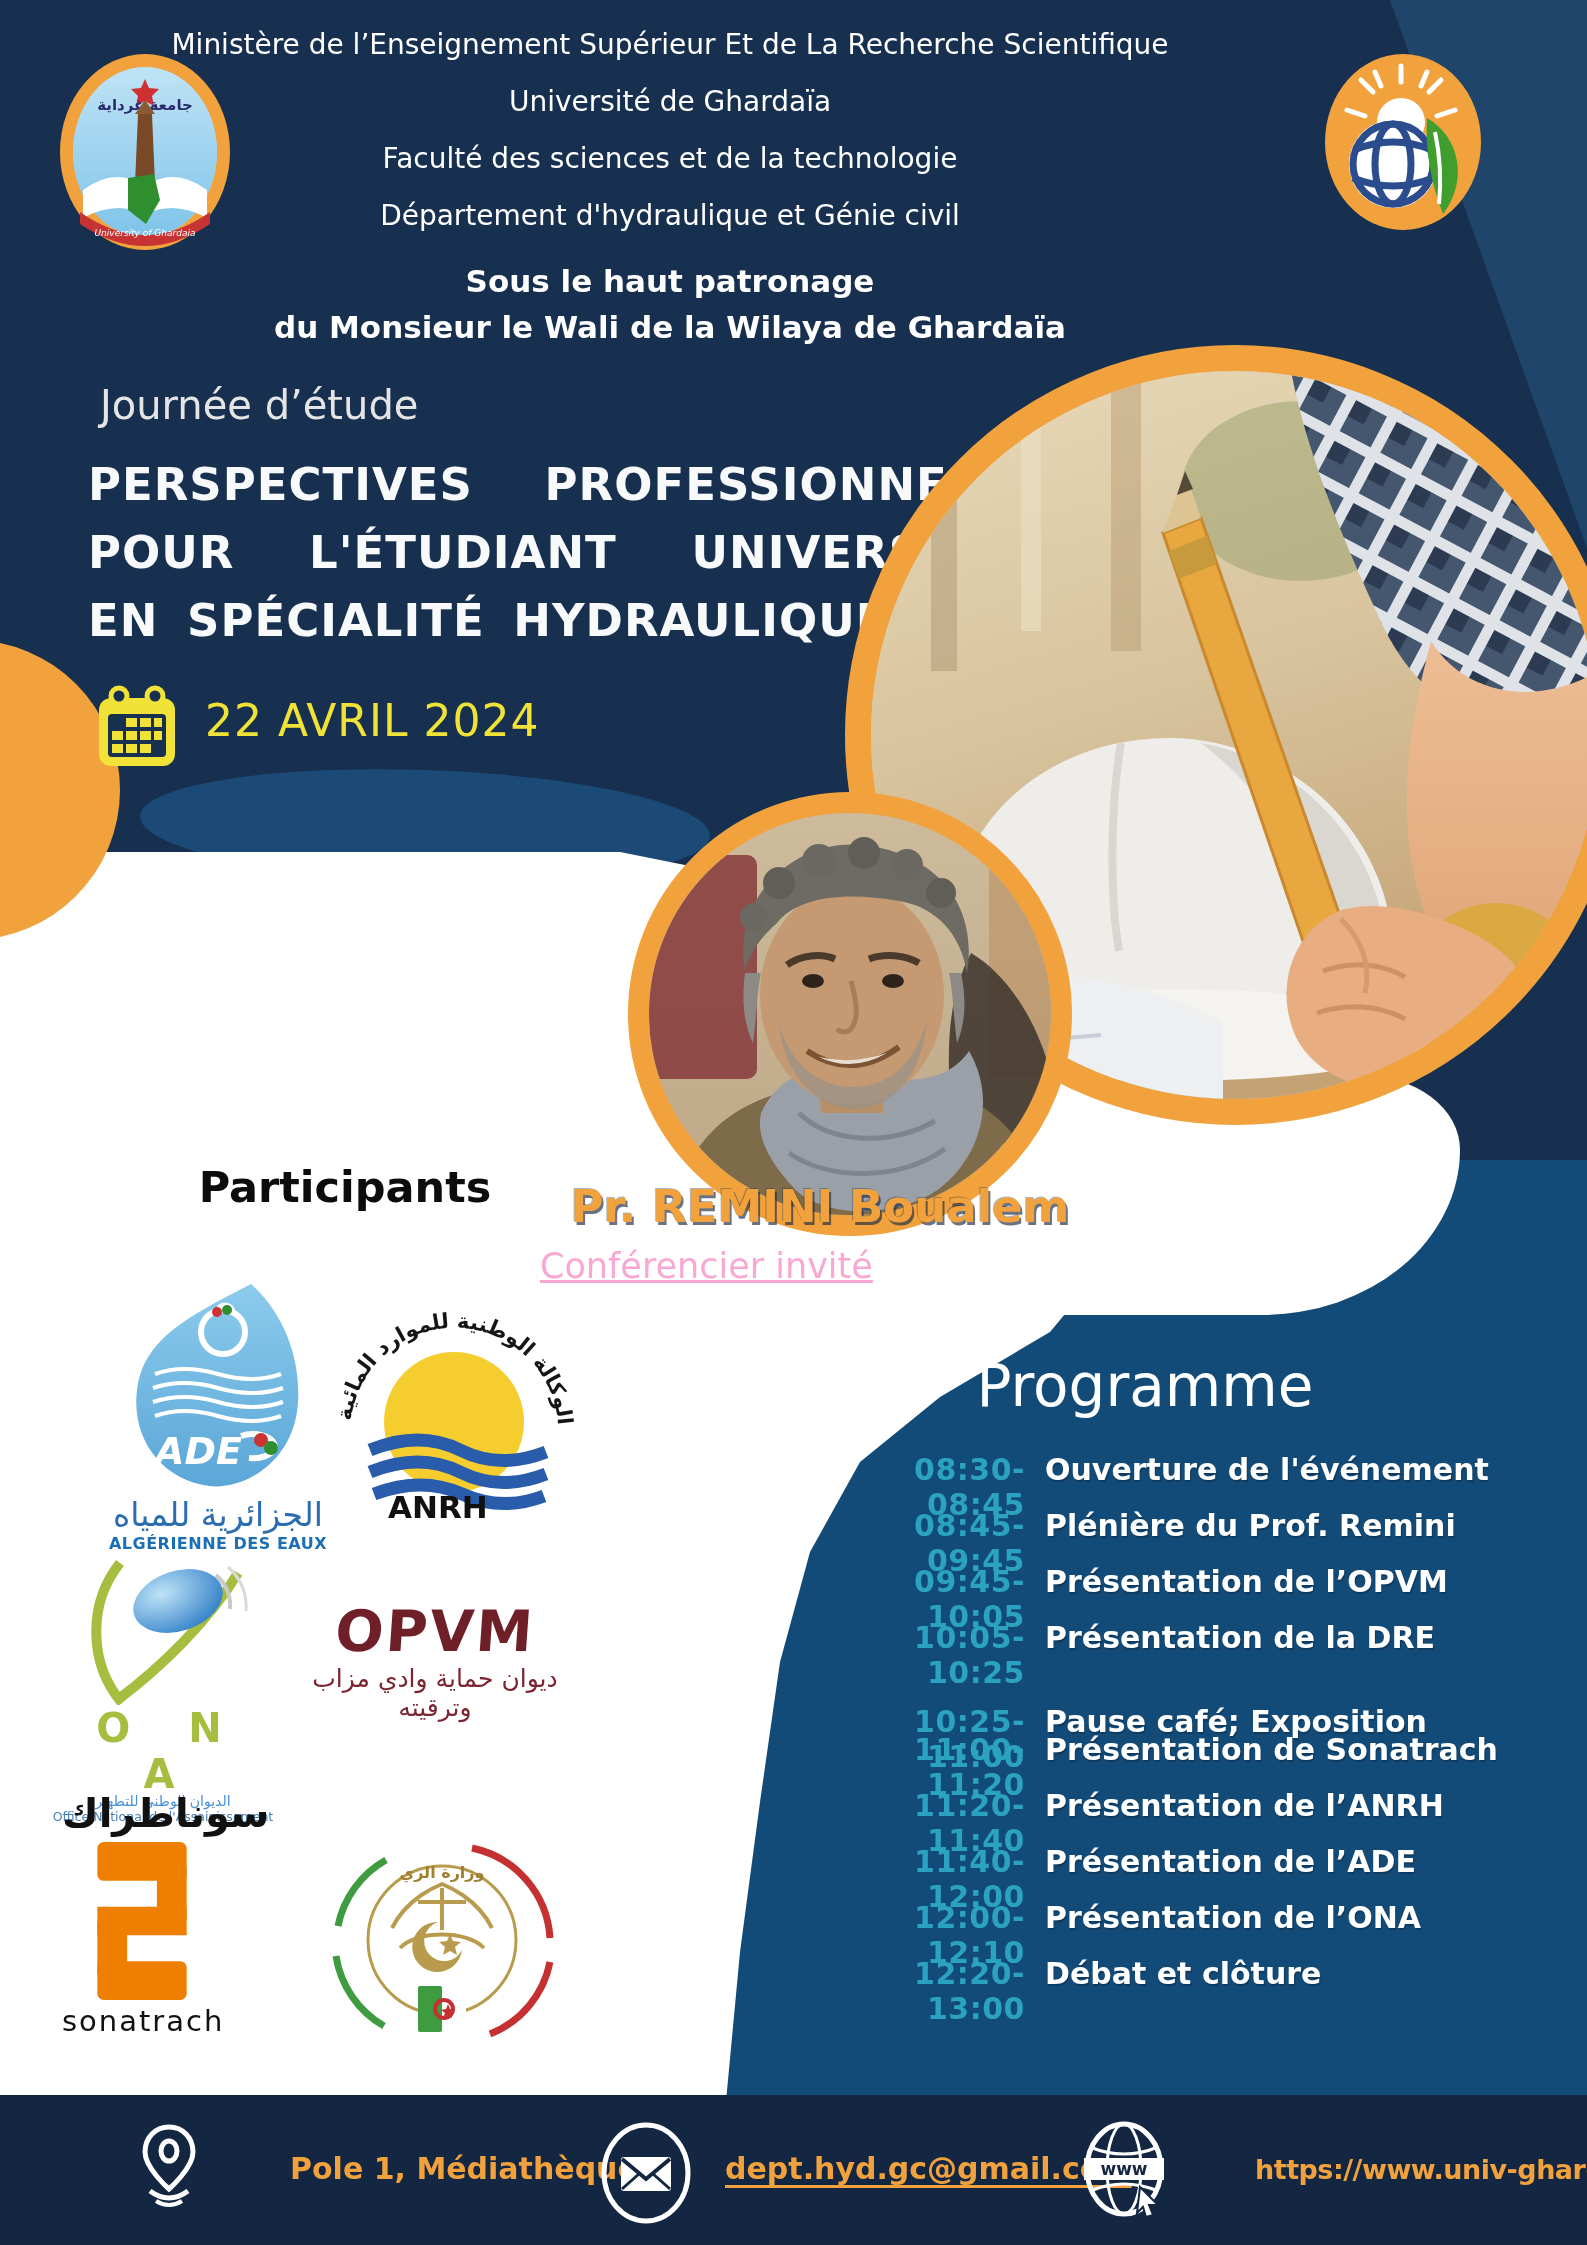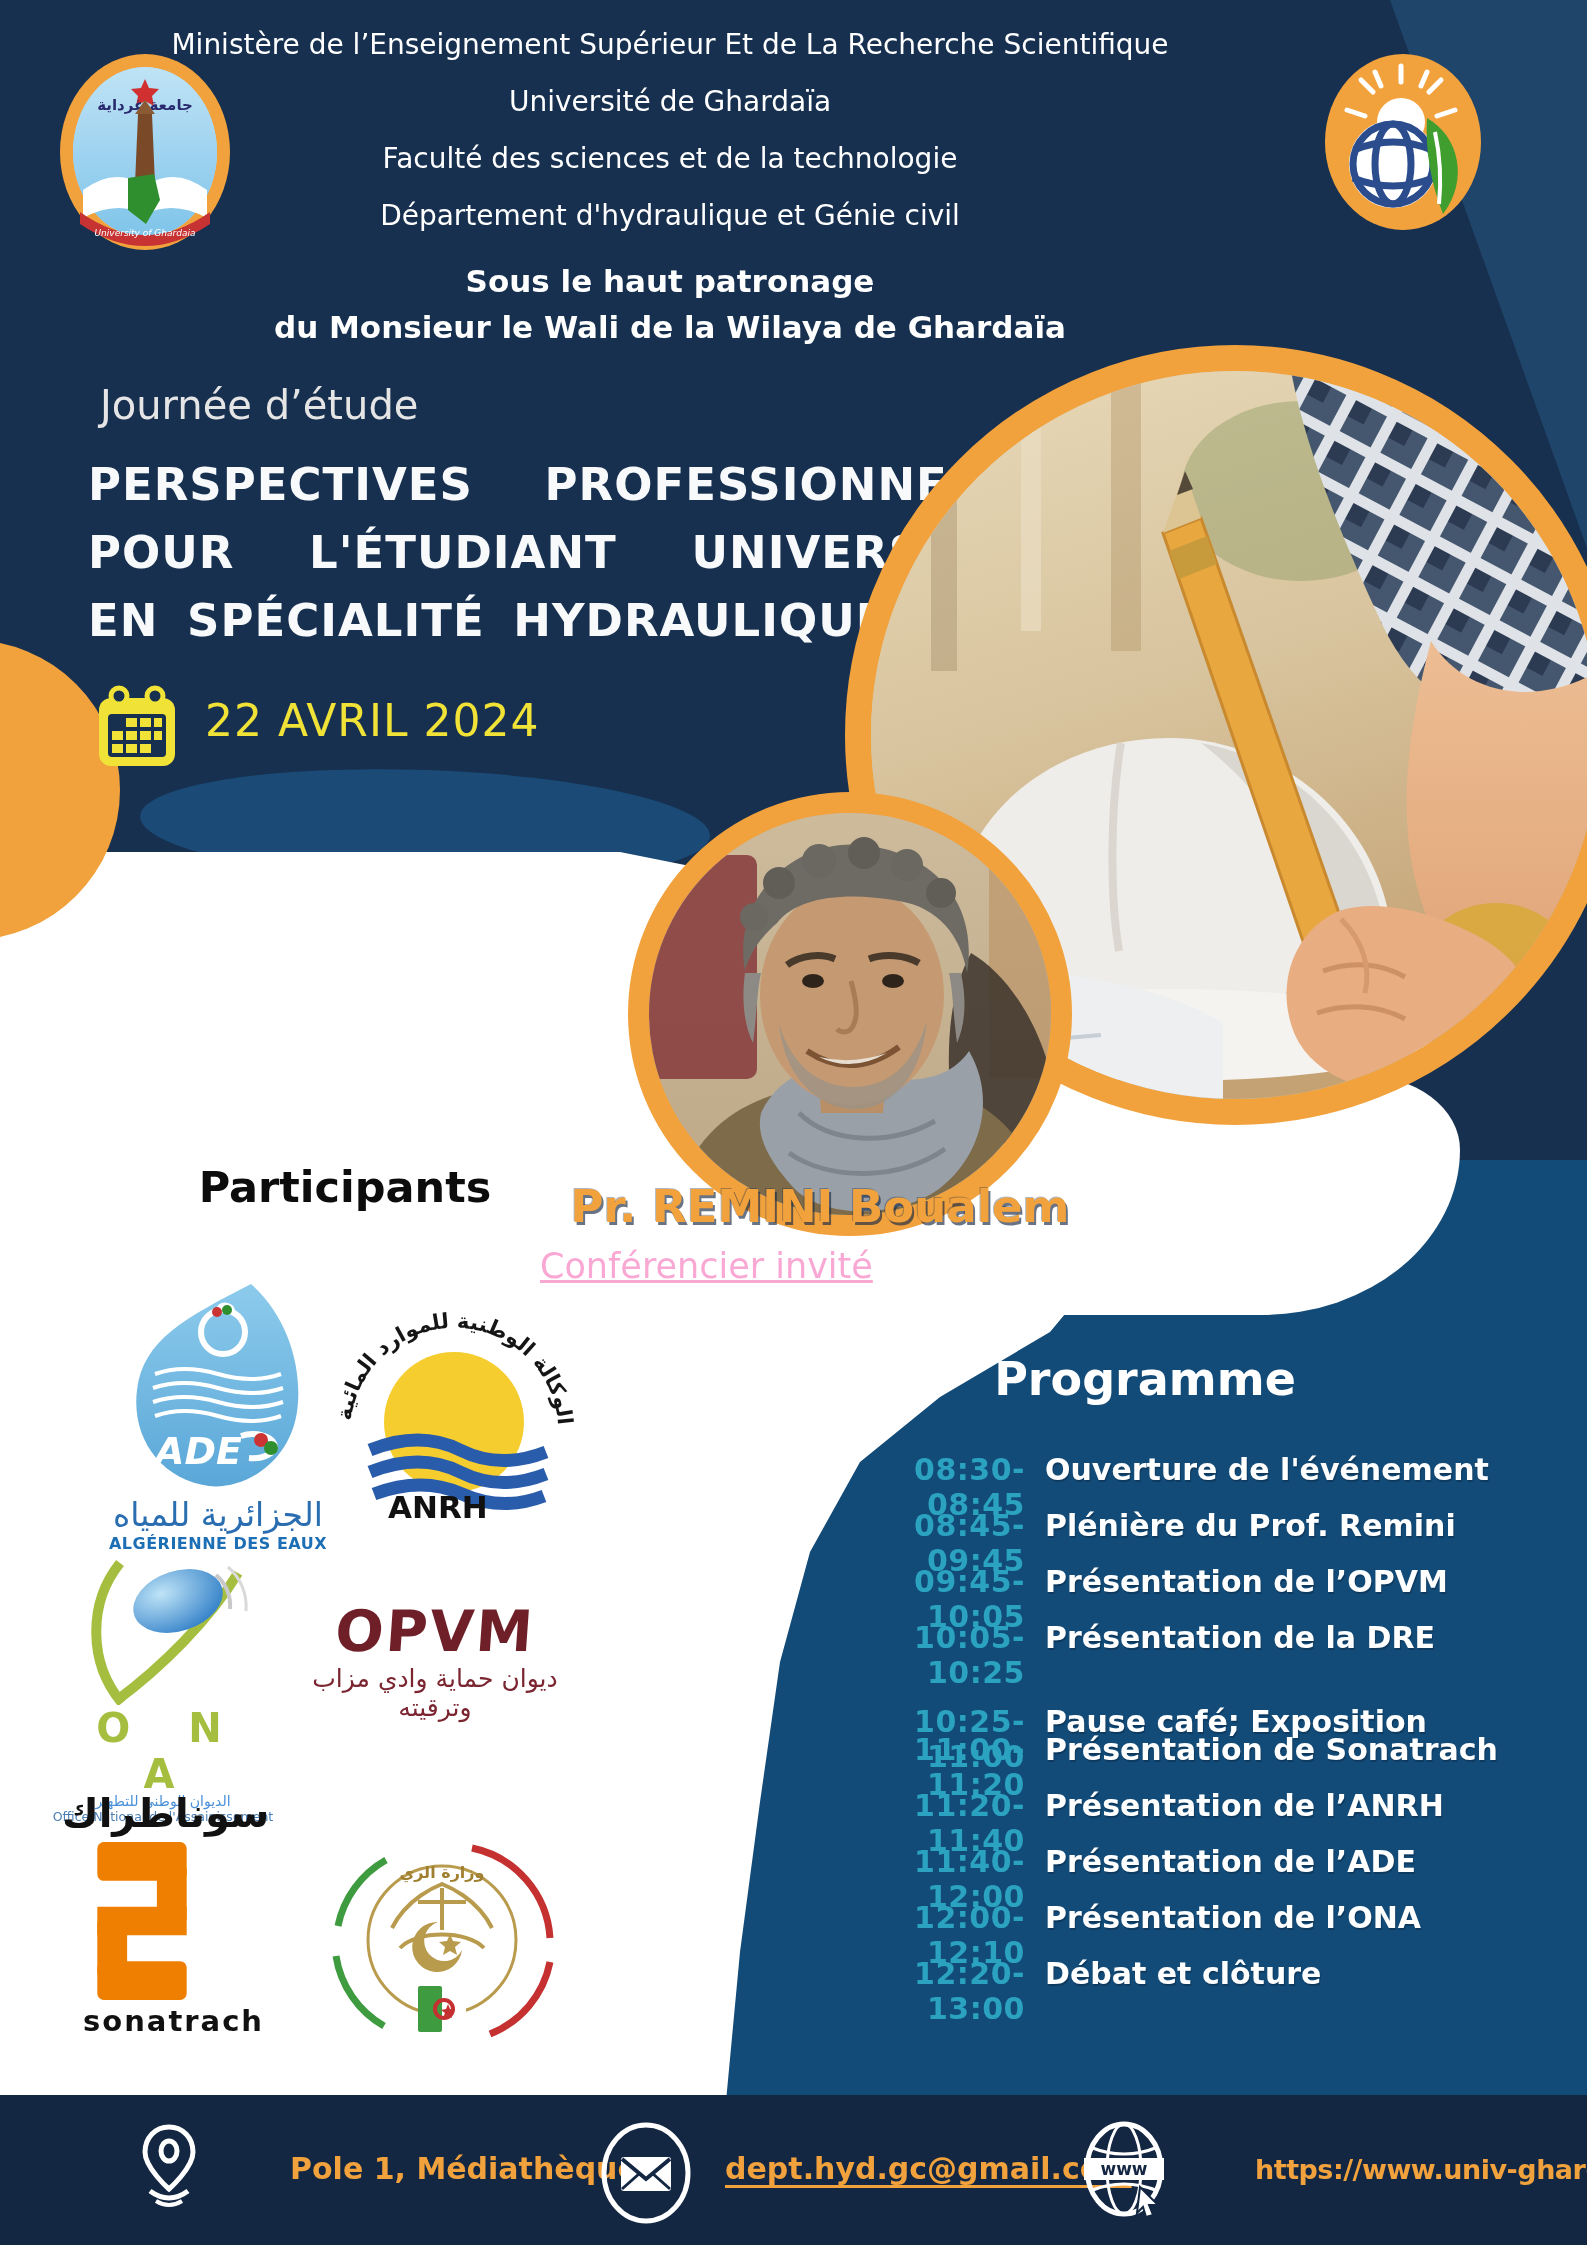--- a/index.html
+++ b/index.html
@@ -45,24 +45,24 @@
   #ade-caption{font-size:16px;color:#1d6fb5;letter-spacing:.5px;}
   #anrh-block{left:330px;top:1300px;}
   #ona-block{left:48px;top:1555px;width:230px;text-align:center;}
   #ona-arabic{font-size:14px;color:#4a90d9;margin-top:-4px;}
   #ona-caption{font-size:12.5px;color:#4a7fb5;}
   #opvm-block{left:285px;top:1598px;width:300px;text-align:center;}
   #opvm-abbr{font-size:57px;font-weight:bold;color:#6E1F27;transform:skewX(-4deg);letter-spacing:2px;}
   #opvm-arabic{font-size:25px;color:#7a2530;margin-top:0px;}
   #sona-block{left:62px;top:1790px;width:160px;text-align:center;}
   #sona-arabic{font-size:40px;font-weight:bold;color:#111;}
-  #sona-caption{font-size:29px;font-weight:bold;color:#111;letter-spacing:2px;margin-top:4px;margin-left:21px;}
+  #sona-caption{font-size:29px;font-weight:normal;color:#111;letter-spacing:2px;margin-top:4px;}
   #ministry-block{left:322px;top:1838px;}
   
-  #prog-heading{left:950px;top:1352px;width:390px;text-align:center;font-size:46px;font-weight:bold;color:#fff;}
+  #prog-heading{left:950px;top:1352px;width:390px;text-align:center;font-size:58px;font-weight:normal;color:#fff;}
   .prog-row{left:830px;width:757px;height:44px;}
   .prog-time{position:absolute;left:0;width:195px;text-align:right;font-size:30px;font-weight:bold;color:#2BA3C0;letter-spacing:.5px;}
   .prog-label{position:absolute;left:215px;font-size:30px;font-weight:bold;color:#fff;white-space:nowrap;
     text-shadow:1px 2px 0 rgba(10,30,50,.35);}
   
   #footer{left:0;top:2095px;width:1587px;height:150px;background:#132742;}
   .footer-text{position:absolute;top:56px;font-size:30px;font-weight:bold;color:#F2A23D;white-space:nowrap;}
   #footer-location{left:290px;}
   #footer-email{left:725px;text-decoration:underline;text-underline-offset:6px;text-decoration-thickness:3px;cursor:pointer;}
   #footer-website{left:1255px;font-size:27px;letter-spacing:-0.5px;cursor:pointer;top:59px;}

